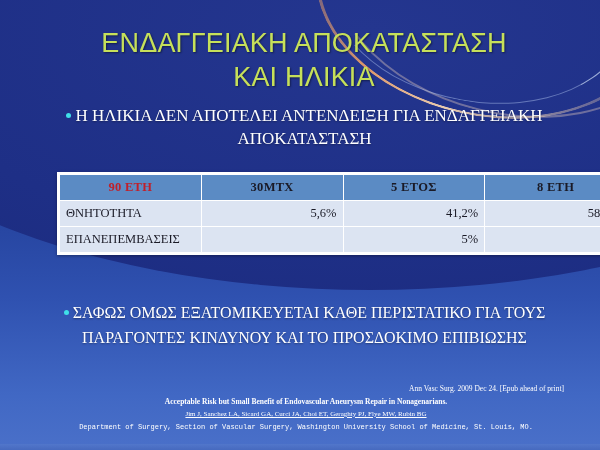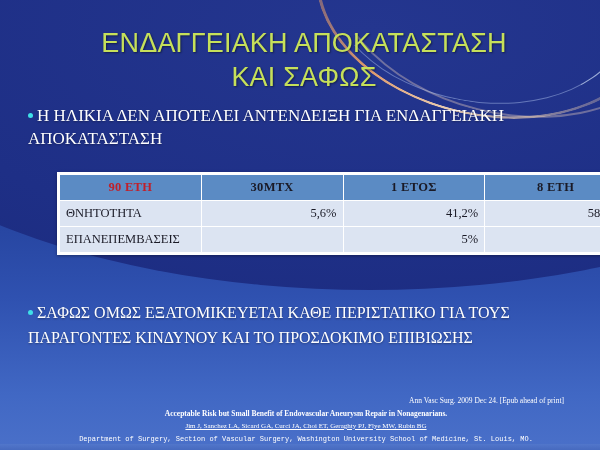--- a/index.html
+++ b/index.html
@@ -142,20 +142,21 @@
     font-weight: 400;
     color: #c6e05a;
     letter-spacing: 0.2px;
     text-shadow: 1px 1px 2px rgba(0,0,0,0.45);
   }
 
   .bullet-block {
     position: absolute;
     left: 28px;
     right: 19px;
+    text-align: center;
     color: #ffffff;
     font-size: 17px;
     line-height: 23px;
     text-shadow: 0 1px 2px rgba(0,0,0,0.35);
   }
   .bullet-top { top: 104px; }
   .bullet-bottom { top: 300px; font-size: 16px; line-height: 25px; }
 
   .bullet-dot {
     display: inline-block;
@@ -224,21 +225,20 @@
     top: 383px;
     color: #ffffff;
     font-size: 7px;
     line-height: 12.5px;
     text-align: center;
   }
   .cite-journal {
     text-align: right;
     padding-right: 18px;
     font-size: 7.5px;
-    margin-top: 12px;
   }
   .cite-title {
     font-weight: bold;
     font-size: 7.5px;
   }
   .cite-authors {
     font-size: 7px;
   }
   .cite-authors .au {
     text-decoration: underline;
@@ -264,34 +264,34 @@
     <div class="swoosh2"></div>
     <div class="swoosh"></div>
     <div class="swoosh3"></div>
     <div class="bottom-band"></div>
   </div>
 
   <div class="content">
 
     <div class="title">
       <div>ΕΝΔΑΓΓΕΙΑΚΗ ΑΠΟΚΑΤΑΣΤΑΣΗ</div>
-      <div>ΚΑΙ ΣΑΦΩΣ</div>
+      <div>ΚΑΙ ΗΛΙΚΙΑ</div>
     </div>
 
     <div class="bullet-block bullet-top">
       <span class="bullet-dot"></span><span>Η ΗΛΙΚΙΑ ΔΕΝ ΑΠΟΤΕΛΕΙ ΑΝΤΕΝΔΕΙΞΗ ΓΙΑ ΕΝΔΑΓΓΕΙΑΚΗ ΑΠΟΚΑΤΑΣΤΑΣΗ</span>
     </div>
 
     <div class="tbl-wrap">
       <table class="data">
         <thead>
           <tr>
             <th class="hdr-red">90 ΕΤΗ</th>
             <th>30ΜΤΧ</th>
-            <th>1 ΕΤΟΣ</th>
+            <th>5 ΕΤΟΣ</th>
             <th>8 ΕΤΗ</th>
           </tr>
         </thead>
         <tbody>
           <tr class="band-a">
             <td class="rowlabel">ΘΝΗΤΟΤΗΤΑ</td>
             <td class="val">5,6%</td>
             <td class="val">41,2%</td>
             <td class="val">58,3%</td>
           </tr>

